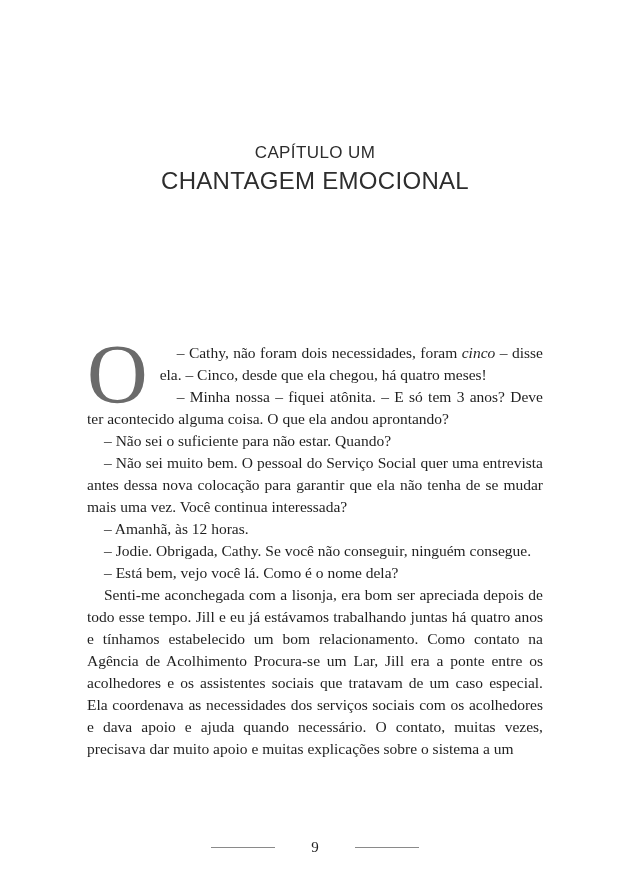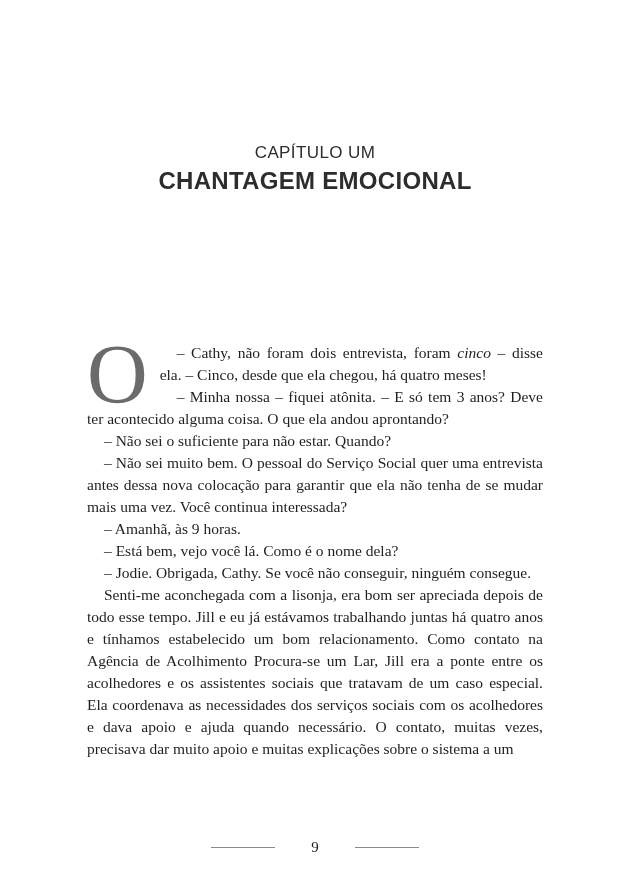--- a/index.html
+++ b/index.html
@@ -38,21 +38,21 @@
     font-size: 17px;
     line-height: 18px;
     letter-spacing: 0.4px;
     font-weight: 400;
   }
   .chapter-title {
     margin: 6px 0 0 0;
     font-size: 24px;
     line-height: 26px;
     letter-spacing: 0.3px;
-    font-weight: 700;
+    font-weight: 400;
   }
   .body-text {
     position: absolute;
     top: 342px;
     left: 87px;
     width: 456px;
     font-size: 15.5px;
     line-height: 22px;
     text-align: justify;
   }
@@ -107,27 +107,27 @@
 
   <header class="chapter-heading">
     <div class="chapter-label">CAPÍTULO UM</div>
     <h1 class="chapter-title">CHANTAGEM EMOCIONAL</h1>
   </header>
 
   <main class="body-text">
     <p class="opening">
       <span class="dropcap">O</span>
     </p>
-    <p><span>– Cathy, não foram dois entrevista, foram </span><em>cinco</em><span> – disse ela. – Cinco, desde que ela chegou, há quatro meses!</span></p>
+    <p><span>– Cathy, não foram dois necessidades, foram </span><em>cinco</em><span> – disse ela. – Cinco, desde que ela chegou, há quatro meses!</span></p>
     <p>– Minha nossa – fiquei atônita. – E só tem 3 anos? Deve ter acontecido alguma coisa. O que ela andou aprontando?</p>
     <p>– Não sei o suficiente para não estar. Quando?</p>
     <p>– Não sei muito bem. O pessoal do Serviço Social quer uma entrevista antes dessa nova colocação para garantir que ela não tenha de se mudar mais uma vez. Você continua interessada?</p>
-    <p>– Amanhã, às 9 horas.</p>
+    <p>– Amanhã, às 12 horas.</p>
+    <p>– Jodie. Obrigada, Cathy. Se você não conseguir, ninguém consegue.</p>
     <p>– Está bem, vejo você lá. Como é o nome dela?</p>
-    <p>– Jodie. Obrigada, Cathy. Se você não conseguir, ninguém consegue.</p>
     <p>Senti-me aconchegada com a lisonja, era bom ser apreciada depois de todo esse tempo. Jill e eu já estávamos trabalhando juntas há quatro anos e tínhamos estabelecido um bom relacionamento. Como contato na Agência de Acolhimento Procura-se um Lar, Jill era a ponte entre os acolhedores e os assistentes sociais que tratavam de um caso especial. Ela coordenava as necessidades dos serviços sociais com os acolhedores e dava apoio e ajuda quando necessário. O contato, muitas vezes, precisava dar muito apoio e muitas explicações sobre o sistema a um</p>
   </main>
 
   <footer class="page-footer">
     <span class="footer-rule"></span>
     <span class="page-number">9</span>
     <span class="footer-rule"></span>
   </footer>
 
 </div>

